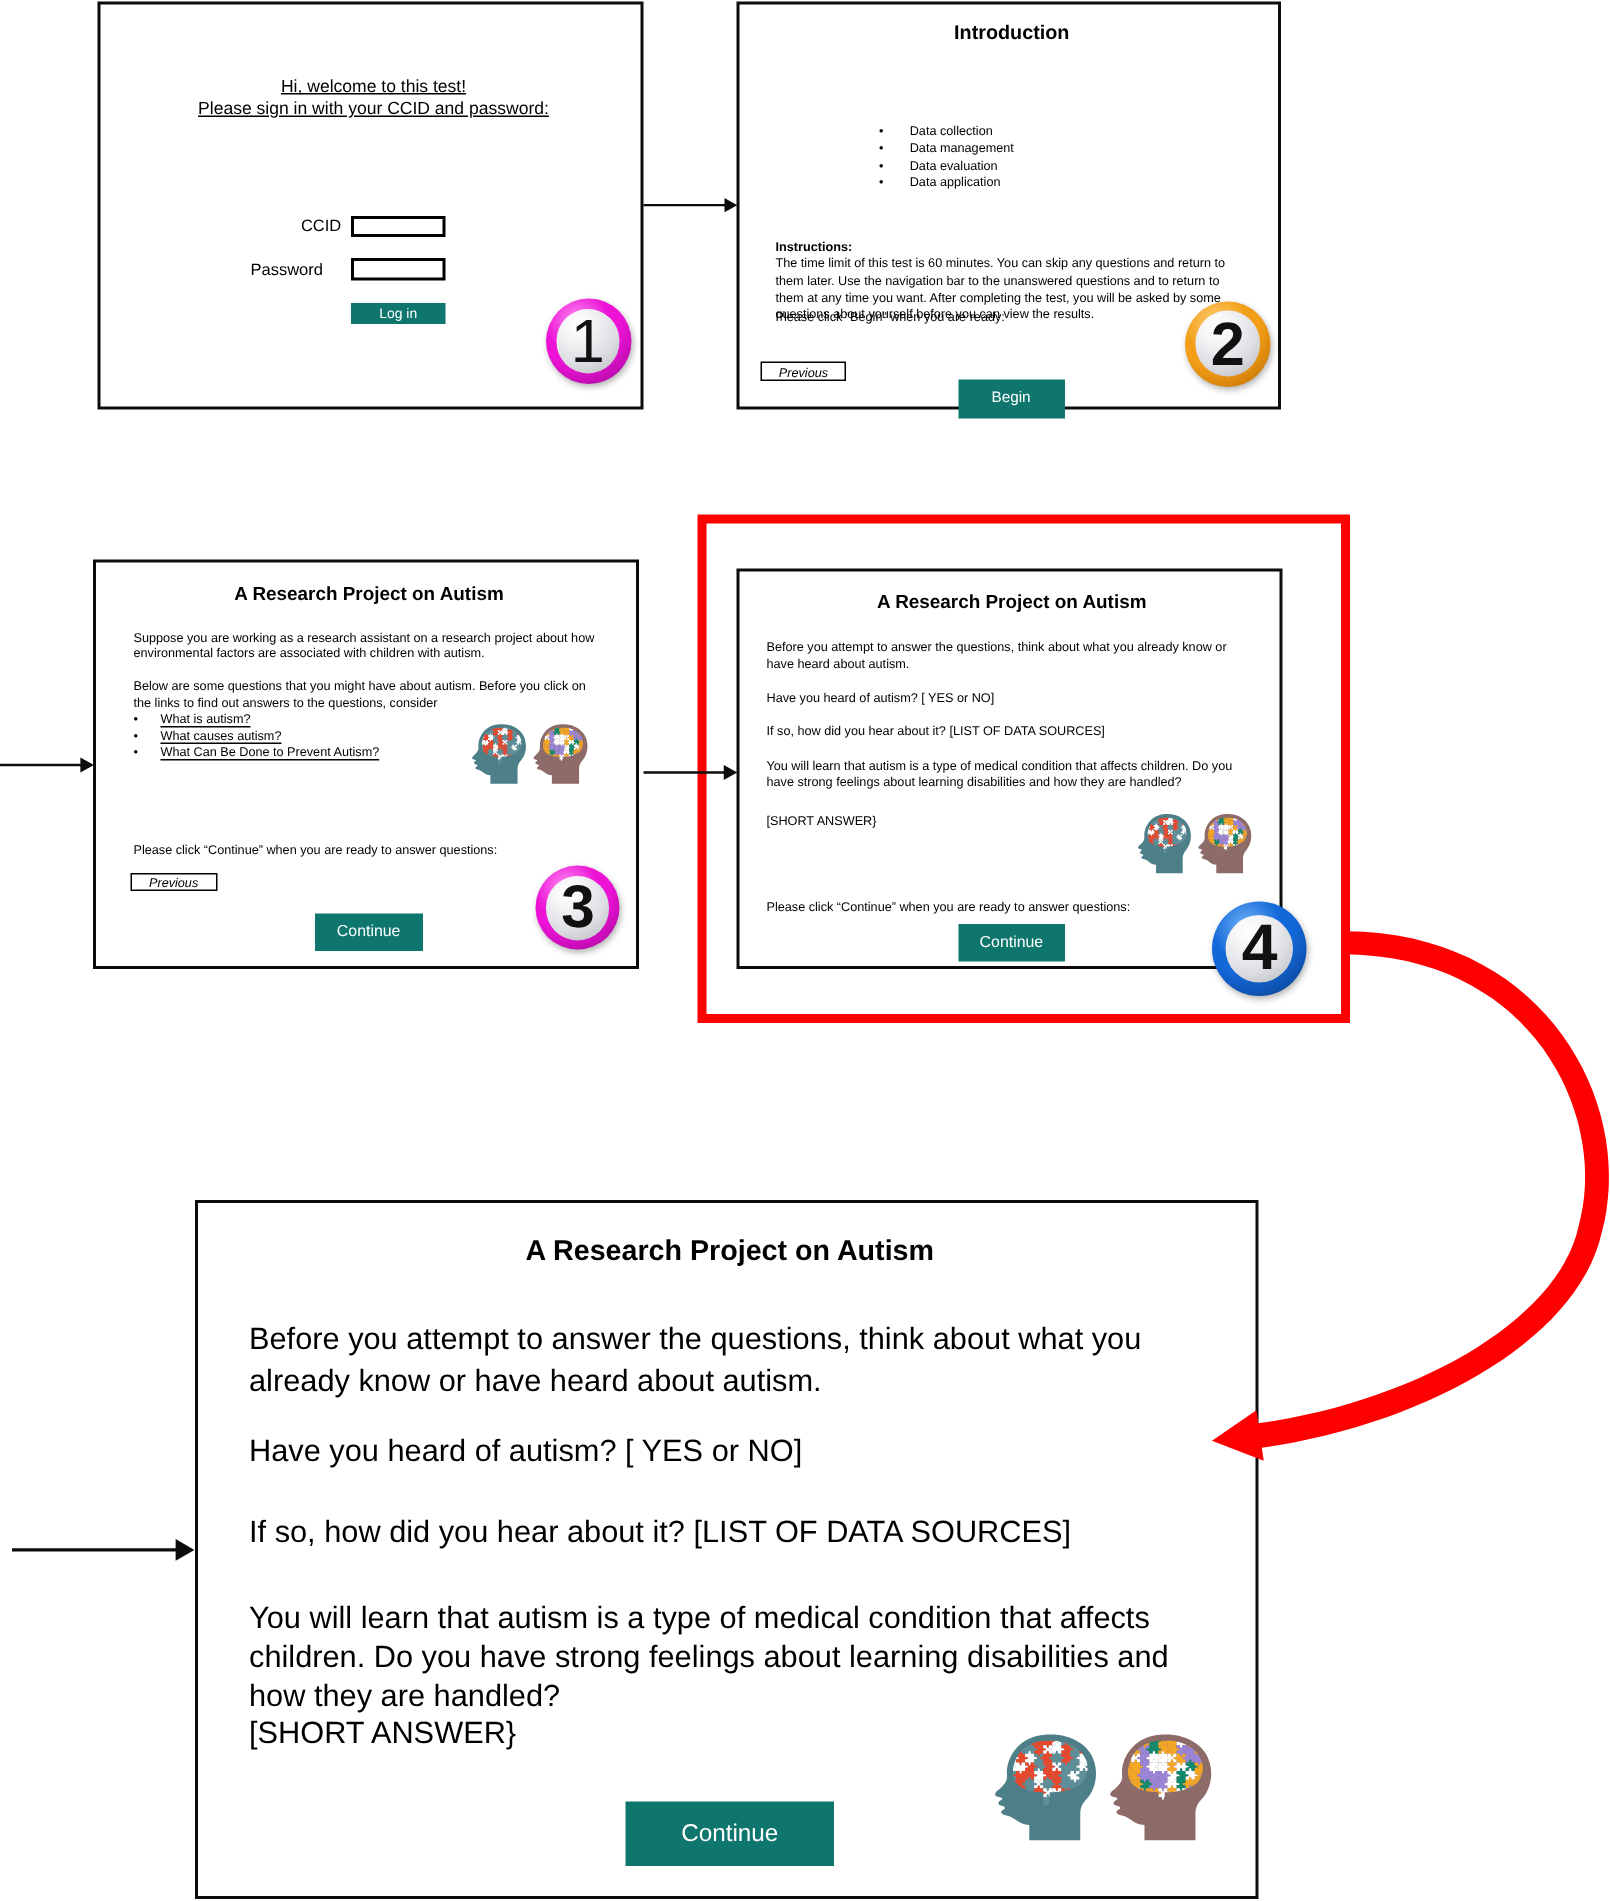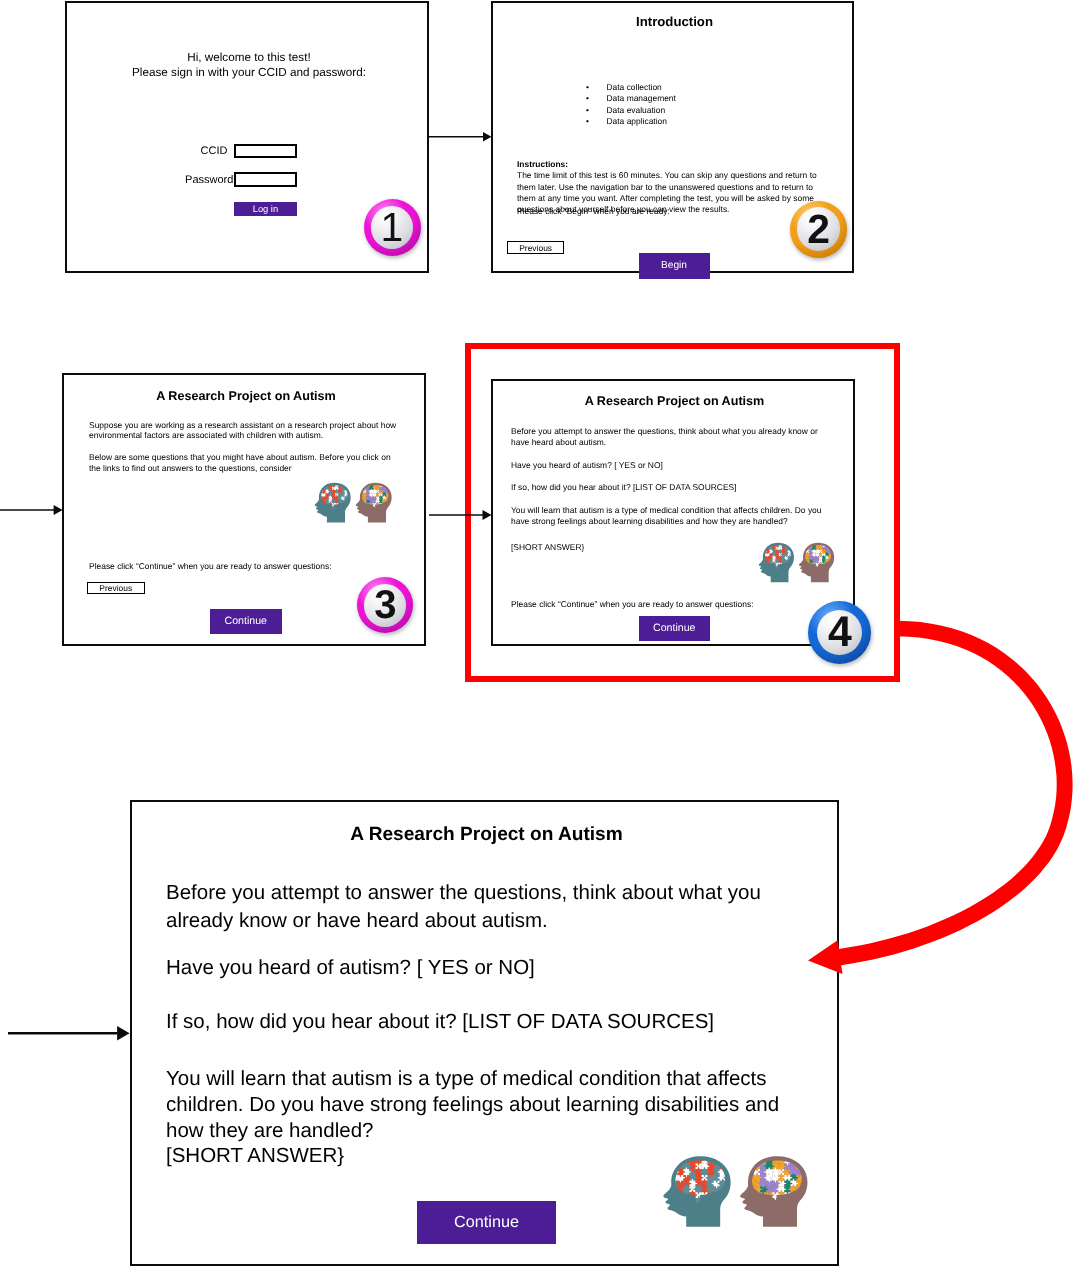--- a/index.html
+++ b/index.html
@@ -8,24 +8,24 @@
        font-family:"Liberation Sans",sans-serif;color:#000;
        -webkit-font-smoothing:antialiased;text-rendering:geometricPrecision;}
   .slide{position:absolute;background:#fff;border:2.2px solid #0c0c0c;box-sizing:border-box;}
   .redbox{position:absolute;box-sizing:border-box;border:6.5px solid #FF0000;background:#fff;}
   .txt{position:absolute;white-space:pre;line-height:1;}
   .wrap{position:absolute;line-height:1.36;}
   .ctr{text-align:center;}
   .ttl{font-weight:bold;text-align:center;position:absolute;white-space:nowrap;}
   .ibox{position:absolute;border:2px solid #000;background:#fff;box-sizing:border-box;
         padding:0 2px;font-family:inherit;font-size:9px;outline:none;border-radius:0;}
-  .gbtn{position:absolute;background:#4c1d95;color:#fff;box-sizing:border-box;
+  .gbtn{position:absolute;background:#0f766e;color:#fff;box-sizing:border-box;
         display:flex;align-items:center;justify-content:center;}
   .pbtn{position:absolute;background:#fff;border:1.7px solid #000;box-sizing:border-box;
-        display:flex;align-items:center;justify-content:center;}
+        display:flex;align-items:center;justify-content:center;font-style:italic;}
   .ball{position:absolute;border-radius:50%;display:flex;align-items:center;justify-content:center;}
   .ballnum{font-weight:bold;color:#111;line-height:1;}
   .heads{position:absolute;}
   .bullets{position:absolute;}
   .bullets div{position:relative;}
   .lnk{text-decoration:underline;text-underline-offset:1.5px;}
   svg.arrow{position:absolute;overflow:visible;}
 </style>
 </head>
 <body>
@@ -187,27 +187,27 @@
           <path d="M98.0,84.0L102.8,84.0C102.8,90.1 106.2,90.1 106.2,84.0L111.0,84.0L111.0,88.8C104.9,88.8 104.9,92.2 111.0,92.2L111.0,97.0L106.2,97.0C106.2,90.9 102.8,90.9 102.8,97.0L98.0,97.0L98.0,92.2C91.9,92.2 91.9,88.8 98.0,88.8L98.0,84.0Z" fill="#ffffff"></path>
           <path d="M111.0,84.0L115.8,84.0C115.8,77.9 119.2,77.9 119.2,84.0L124.0,84.0L124.0,88.8C130.1,88.8 130.1,92.2 124.0,92.2L124.0,97.0L119.2,97.0C119.2,90.9 115.8,90.9 115.8,97.0L111.0,97.0L111.0,92.2C104.9,92.2 104.9,88.8 111.0,88.8L111.0,84.0Z" fill="#9b85d8"></path>
           <path d="M124.0,84.0L128.8,84.0C128.8,90.1 132.2,90.1 132.2,84.0L137.0,84.0L137.0,88.8C143.1,88.8 143.1,92.2 137.0,92.2L137.0,97.0L132.2,97.0C132.2,90.9 128.8,90.9 128.8,97.0L124.0,97.0L124.0,92.2C130.1,92.2 130.1,88.8 124.0,88.8L124.0,84.0Z" fill="#0f8a6c"></path>
           <path d="M137.0,84.0L141.8,84.0C141.8,90.1 145.2,90.1 145.2,84.0L150.0,84.0L150.0,88.8C156.1,88.8 156.1,92.2 150.0,92.2L150.0,97.0L145.2,97.0C145.2,103.1 141.8,103.1 141.8,97.0L137.0,97.0L137.0,92.2C143.1,92.2 143.1,88.8 137.0,88.8L137.0,84.0Z" fill="#ffffff"></path>
         </g>
       </g>
     </symbol>
   </svg>
 
 <div class="slide" style="left:65px;top:1px;width:364px;height:272px;">
-  <div class="wrap ctr" style="left:0;top:47px;width:364px;font-size:11.7px;line-height:15.3px;">
+  <div class="wrap ctr" style="left:0;top:47px;width:364px;font-size:11.7px;line-height:15.3px;text-decoration:underline;">
     <div>Hi, welcome to this test!</div>
     <div>Please sign in with your CCID and password:</div>
   </div>
   <span class="txt" style="left:100px;top:143.2px;width:60.5px;text-align:right;font-size:11px;">CCID</span>
   <input class="ibox" placeholder="" style="left: 166.8px; top: 140.8px; width: 63.3px; height: 14.5px;" value="">
-  <span class="txt" style="left:112px;top:171.5px;width:60.5px;text-align:center;font-size:11px;">Password</span>
+  <span class="txt" style="left:100px;top:171.5px;width:60.5px;text-align:left;font-size:11px;">Password</span>
   <input class="ibox" type="password" placeholder="" style="left: 166.8px; top: 169.1px; width: 63.3px; height: 14.5px;" value="">
   <div class="gbtn" style="left:166.8px;top:198.8px;width:63.3px;height:14.2px;font-size:9.3px;">Log in</div>
 </div>
 <div class="ball" style="left:363.5px;top:199px;width:57px;height:57px;background:radial-gradient(circle at 36% 26%, #ff8df2 0%, #ec13d6 38%, #ec13d6 52%, #9d0694 100%);filter:drop-shadow(1px 2px 2px rgba(0,0,0,0.30));">
     <div style="position:absolute;left:7.2px;top:7.2px;width:42.5px;height:42.5px;border-radius:50%;background:radial-gradient(circle at 34% 24%, #ffffff 0%, #f6f6f8 22%, #dcdde1 62%, #b4b6bb 100%);display:flex;align-items:center;justify-content:center;">
       <span class="ballnum" style="font-size:40.8px;font-weight:normal;">1</span>
     </div>
   </div>
 
 <div class="slide" style="left:491px;top:1px;width:363px;height:272px;">
@@ -229,20 +229,25 @@
 <div class="ball" style="left:790px;top:200.5px;width:57px;height:57px;background:radial-gradient(circle at 36% 26%, #ffd07a 0%, #f29e17 38%, #f29e17 52%, #b96700 100%);filter:drop-shadow(1px 2px 2px rgba(0,0,0,0.30));">
     <div style="position:absolute;left:6.6px;top:6.6px;width:43.9px;height:43.9px;border-radius:50%;background:radial-gradient(circle at 34% 24%, #ffffff 0%, #f6f6f8 22%, #dcdde1 62%, #b4b6bb 100%);display:flex;align-items:center;justify-content:center;">
       <span class="ballnum" style="font-size:40.8px;font-weight:bold;">2</span>
     </div>
   </div>
 
 <div class="slide" style="left:62px;top:373px;width:364px;height:273px;">
   <div class="ttl" style="left:0;top:14px;width:364px;font-size:12.6px;">A Research Project on Autism</div>
   <div class="wrap" style="left:25px;top:44.5px;width:318px;font-size:8.45px;line-height:10.9px;">Suppose you are working as a research assistant on a research project about how environmental factors are associated with children with autism.</div>
   <div class="wrap" style="left:25px;top:77px;width:312px;font-size:8.45px;line-height:10.9px;">Below are some questions that you might have about autism. Before you click on the links to find out answers to the questions, consider</div>
+  <div class="bullets" style="left:25px;top:99px;width:320px;font-size:8.45px;line-height:10.9px;">
+    <div><span>•</span><span style="display:inline-block;width:15px;"></span><span class="lnk">What is autism?</span></div>
+    <div><span>•</span><span style="display:inline-block;width:15px;"></span><span class="lnk">What causes autism?</span></div>
+    <div><span>•</span><span style="display:inline-block;width:15px;"></span><span class="lnk">What Can Be Done to Prevent Autism?</span></div>
+  </div>
   <div class="wrap" style="left:25px;top:186px;width:330px;font-size:8.45px;line-height:10.9px;">Please click “Continue” when you are ready to answer questions:</div>
   <div class="pbtn" style="left:23px;top:206.5px;width:57.5px;height:12.5px;font-size:8.45px;">Previous</div>
   <div class="gbtn" style="left:146px;top:233.5px;width:71.5px;height:25px;font-size:10.6px;">Continue</div>
 </div>
 <svg class="heads" style="left:314px;top:482px;" width="79" height="44">
     <use href="#headsym" width="79" height="44"></use>
   </svg>
 <div class="ball" style="left:357.3px;top:577.4px;width:56px;height:56px;background:radial-gradient(circle at 36% 26%, #ff8df2 0%, #ec13d6 38%, #ec13d6 52%, #9d0694 100%);filter:drop-shadow(1px 2px 2px rgba(0,0,0,0.30));">
     <div style="position:absolute;left:6.9px;top:6.9px;width:42.3px;height:42.3px;border-radius:50%;background:radial-gradient(circle at 34% 24%, #ffffff 0%, #f6f6f8 22%, #dcdde1 62%, #b4b6bb 100%);display:flex;align-items:center;justify-content:center;">
       <span class="ballnum" style="font-size:40.2px;font-weight:bold;">3</span>

